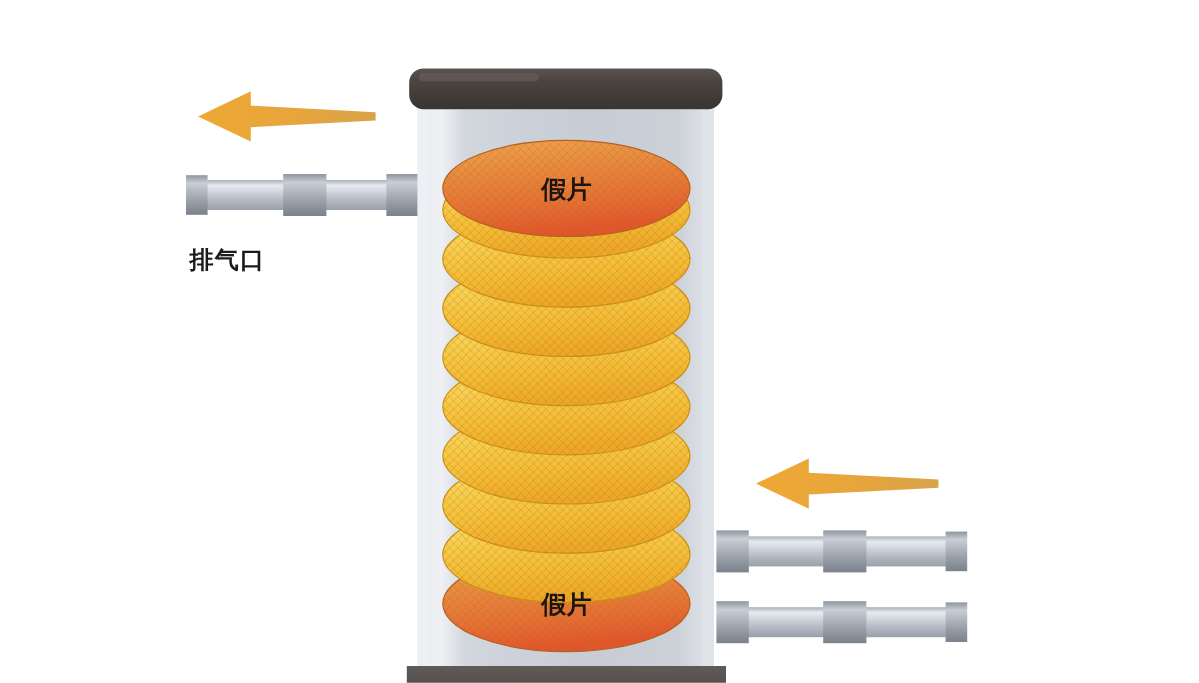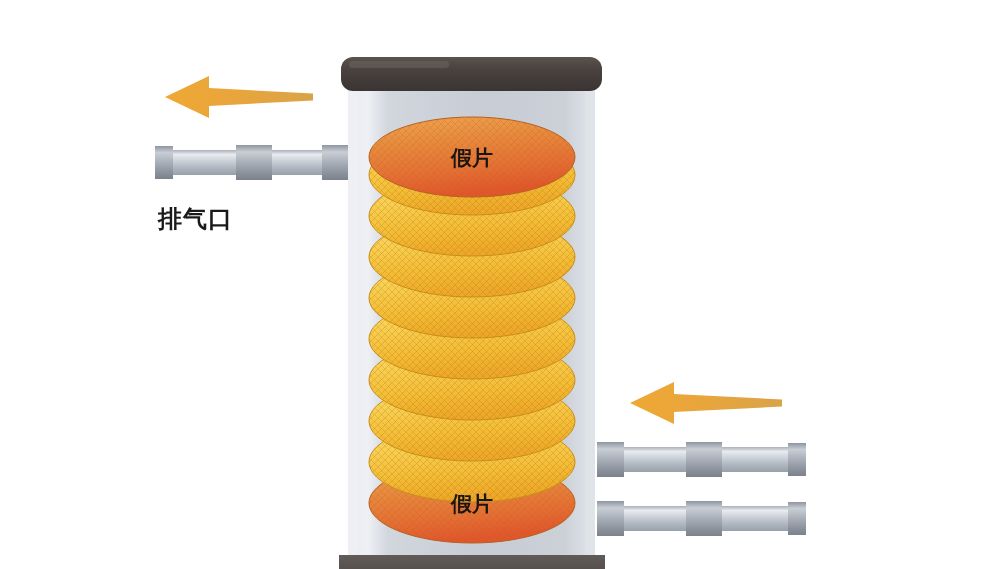--- a/index.html
+++ b/index.html
@@ -28,21 +28,21 @@
     position: absolute;
     left: 0; top: 0;
     width: 999px;
     height: 569px;
     display: block;
   }
 
   .label {
     position: absolute;
     color: #1a1a1a;
-    font-size: 24px;
+    font-size: 20px;
     font-weight: 700;
     letter-spacing: 1px;
     white-space: nowrap;
     font-family: "DejaVu Sans", "Liberation Sans", sans-serif;
   }
   #exhaust-label { left: 158px; top: 156px; }
   #gas-inlet-label { left: 637px; top: 288px; }
 
   .wafer-caption {
     font-family: "DejaVu Sans", "Liberation Sans", sans-serif;

